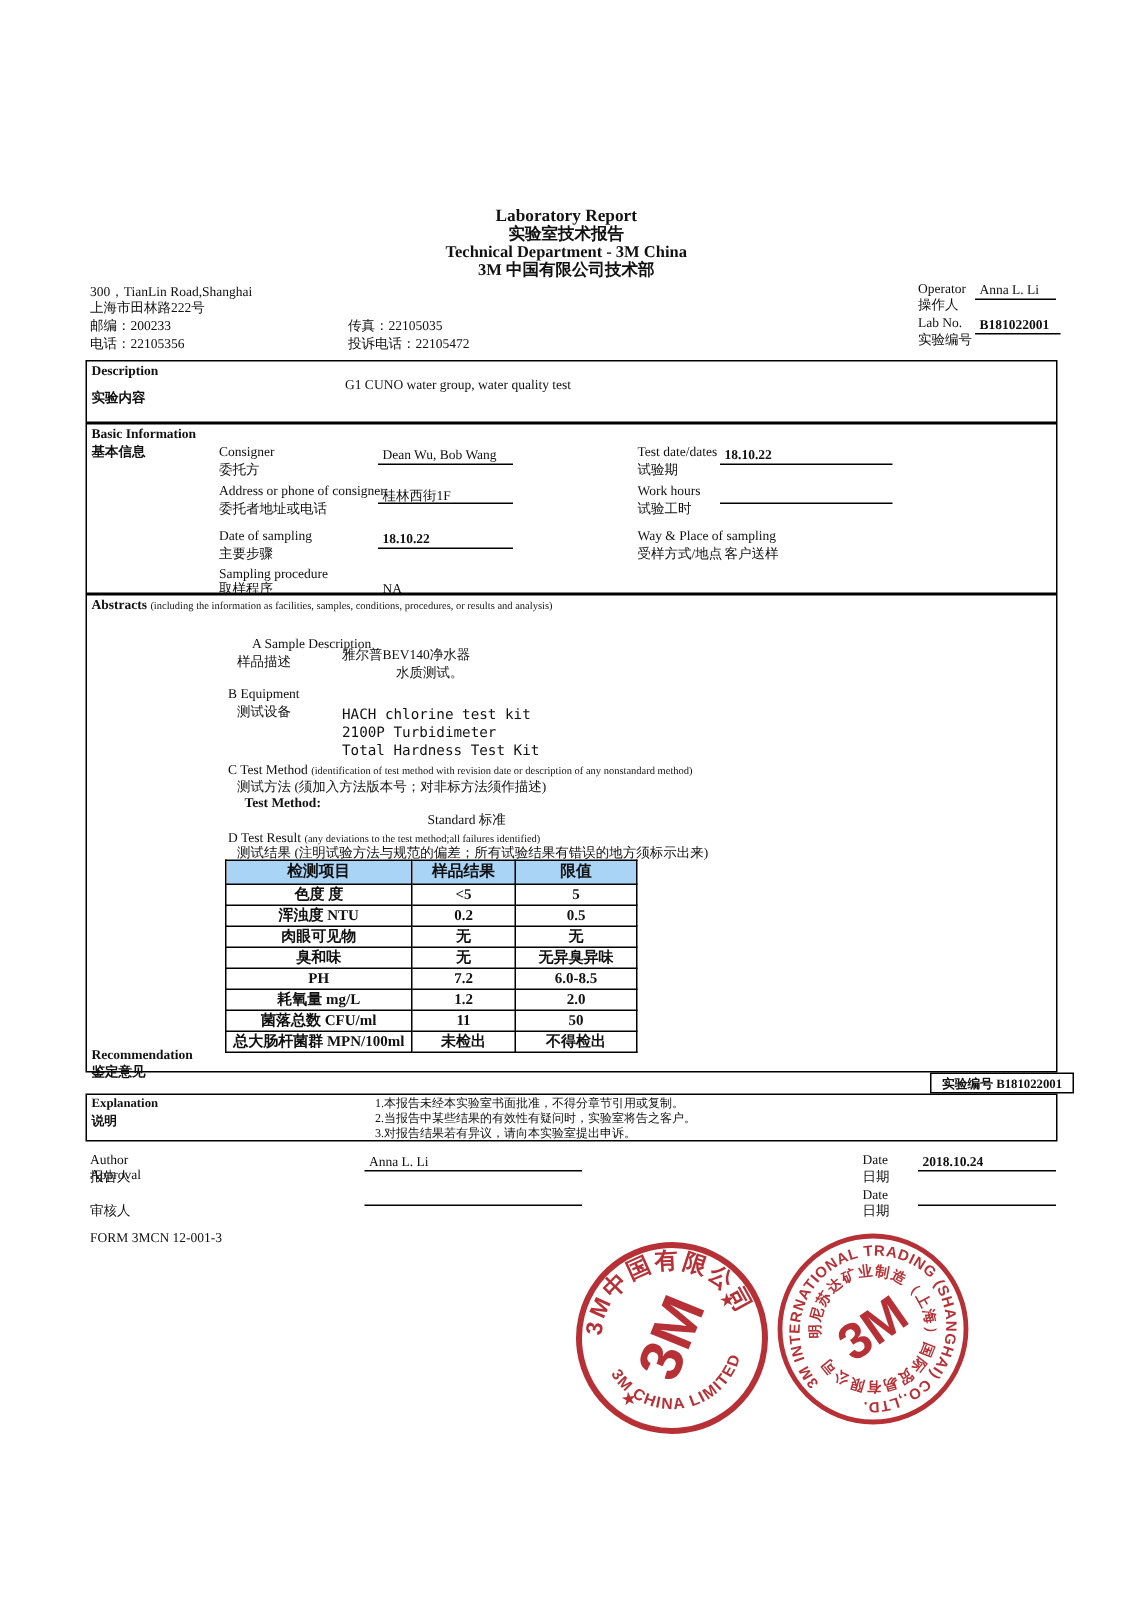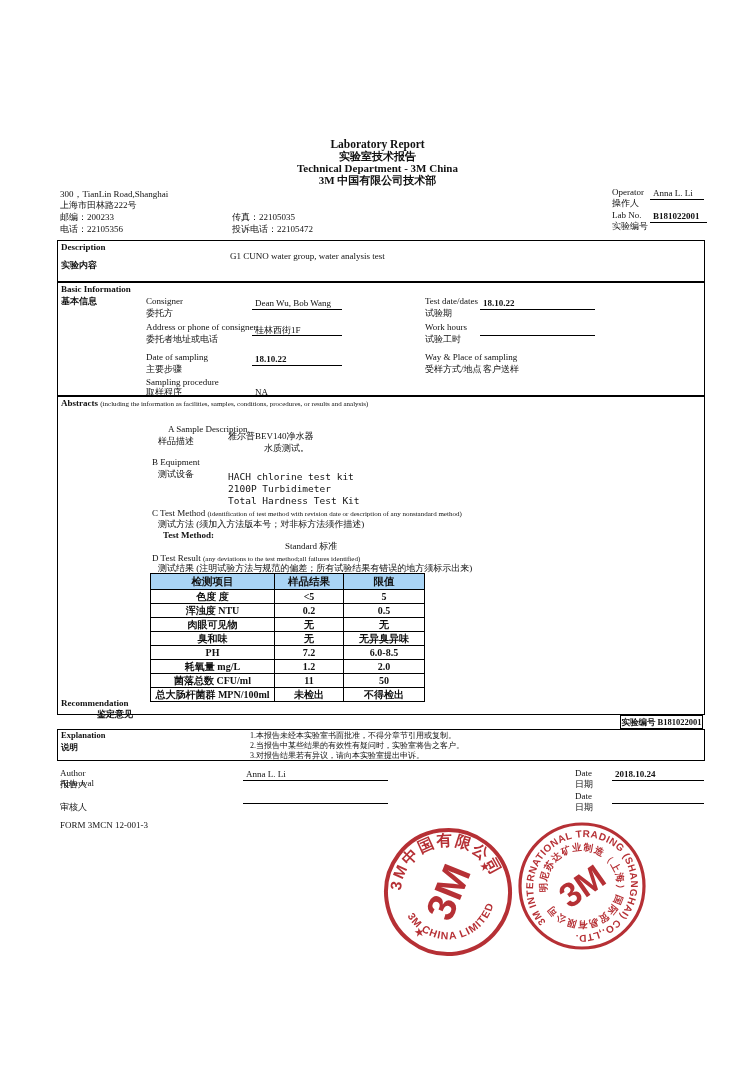--- a/index.html
+++ b/index.html
@@ -14,21 +14,21 @@
   .box{position:absolute;border:1.3px solid #000;box-sizing:border-box;}
   .uv{position:absolute;border-bottom:1.1px solid #000;height:12px;font-size:9px;padding-left:3px;white-space:nowrap;box-sizing:border-box;}
   .mono{font-family:"DejaVu Sans Mono",monospace;font-size:9.5px;}
   .rtable{position:absolute;left:150px;top:573px;border-collapse:collapse;table-layout:fixed;}
   .rtable th,.rtable td{
     border:1px solid #000;text-align:center;font-weight:bold;font-size:10px;
     padding:0;height:13px;line-height:13px;overflow:hidden;white-space:nowrap;
   }
   .rtable th{background:#a9d4f5;height:15px;line-height:15px;font-size:10.5px;}
   .rtable{border:1.5px solid #000;}
-  .labno-box{position:absolute;left:620px;top:715px;width:83px;height:14px;border:1.2px solid #000;
+  .labno-box{position:absolute;left:620px;top:715px;width:96px;height:14px;border:1.2px solid #000;
     box-sizing:border-box;font-size:8.5px;font-weight:bold;line-height:12px;text-align:center;}
   svg text{font-family:"Liberation Sans","DejaVu Sans",sans-serif;}
 </style>
 </head>
 <body>
 
 <div class="page">
 
   <div class="t ctr b" style="top:138px;font-size:11.5px;">Laboratory Report</div>
   <div class="t ctr b" style="top:150px;font-size:11px;">实验室技术报告</div>
@@ -53,21 +53,21 @@
   <div class="t" style="left:612px;top:187px;">Operator</div>
   <div class="t" style="left:612px;top:198px;">操作人</div>
   <div class="uv" style="left:650px;top:188px;width:54px;">Anna L. Li</div>
   <div class="t" style="left:612px;top:210px;">Lab No.</div>
   <div class="t" style="left:612px;top:221px;">实验编号</div>
   <div class="uv b" style="left:650px;top:211px;width:57px;">B181022001</div>
 
   <div class="box" style="left:57px;top:240px;width:648px;height:42px;"></div>
   <div class="t b" style="left:61px;top:242px;">Description</div>
   <div class="t b" style="left:61px;top:260px;">实验内容</div>
-  <div class="t" style="left:230px;top:251px;">G1 CUNO water group, water analysis test</div>
+  <div class="t" style="left:230px;top:251px;">G1 CUNO water group, water quality test</div>
 
   <div class="box" style="left:57px;top:282px;width:648px;height:114px;"></div>
   <div class="t b" style="left:61px;top:284px;">Basic Information</div>
   <div class="t b" style="left:61px;top:296px;">基本信息</div>
 
   <div class="t" style="left:146px;top:296px;">Consigner</div>
   <div class="t" style="left:146px;top:308px;">委托方</div>
   <div class="uv" style="left:252px;top:298px;width:90px;">Dean Wu, Bob Wang</div>
   <div class="t" style="left:146px;top:322px;">Address or phone of consigner:</div>
   <div class="t" style="left:146px;top:334px;">委托者地址或电话</div>
@@ -171,21 +171,21 @@
         </tr>
       <tr>
           <td>总大肠杆菌群 MPN/100ml</td>
           <td>未检出</td>
           <td>不得检出</td>
         </tr>
     </tbody>
   </table>
 
   <div class="t b" style="left:61px;top:698px;">Recommendation</div>
-  <div class="t b" style="left:61px;top:709px;margin-left:36px;">鉴定意见</div>
+  <div class="t b" style="left:61px;top:709px;">鉴定意见</div>
 
   <div class="labno-box">
     <span>实验编号</span>
     <span>B181022001</span>
   </div>
 
   <div class="box" style="left:57px;top:729px;width:648px;height:32px;"></div>
   <div class="t b" style="left:61px;top:731px;font-size:8.5px;">Explanation</div>
   <div class="t b" style="left:61px;top:743px;font-size:8.5px;">说明</div>
   <div class="t" style="left:250px;top:731px;font-size:8px;">1.本报告未经本实验室书面批准，不得分章节引用或复制。</div>

